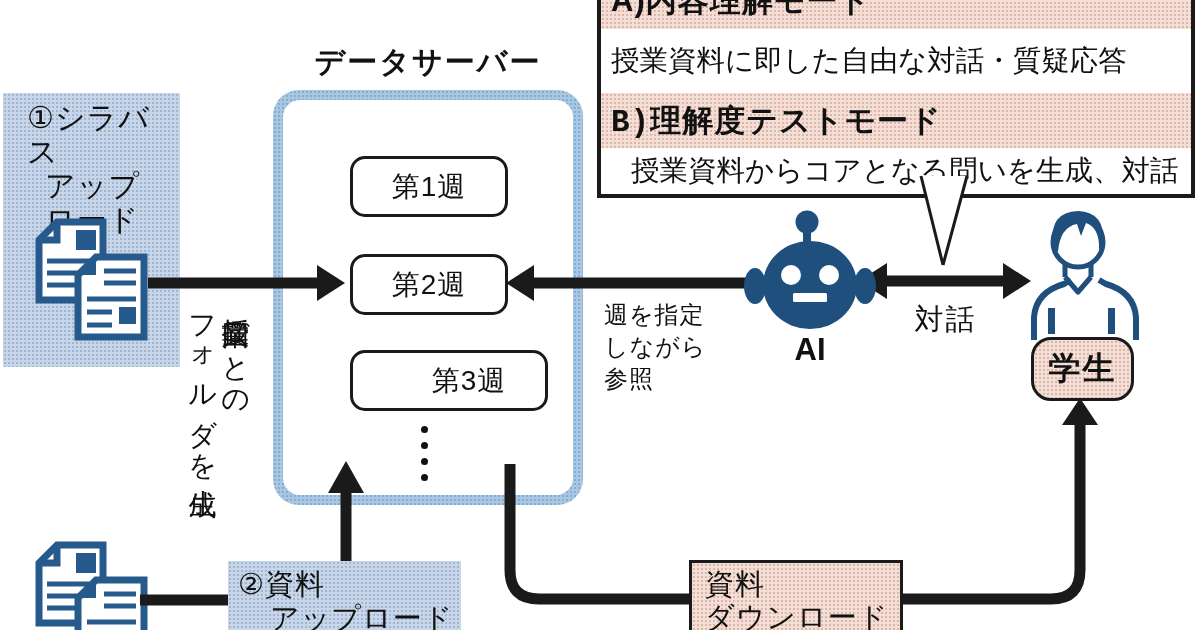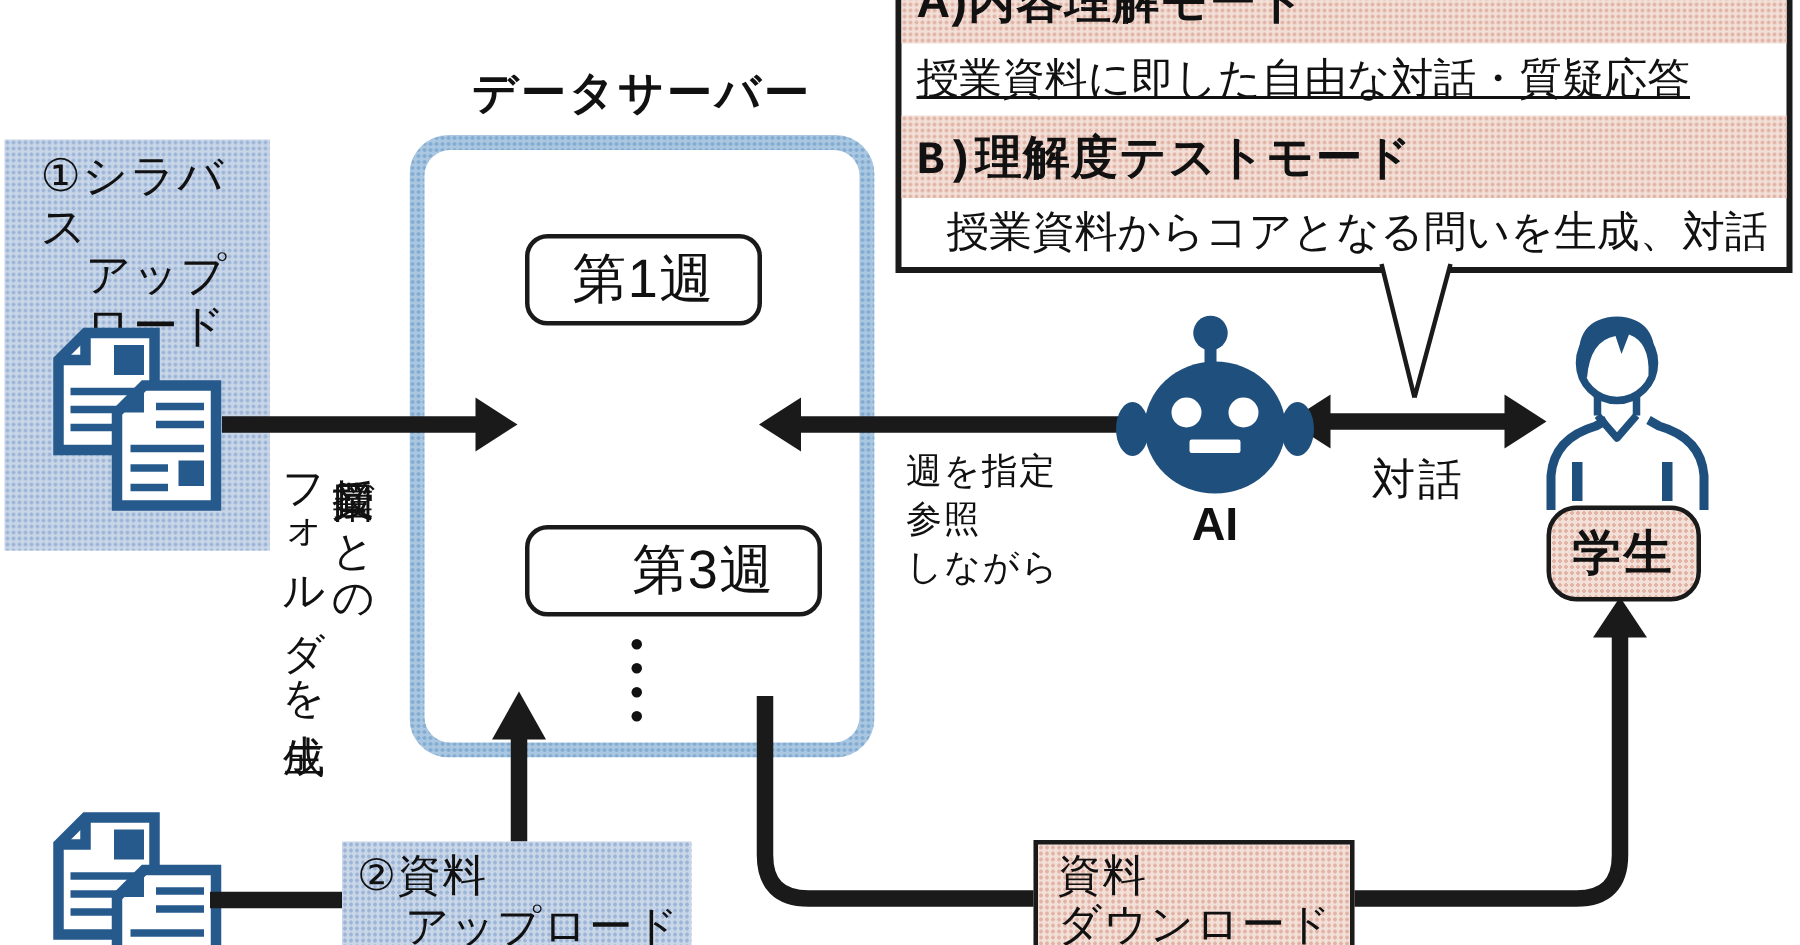--- a/index.html
+++ b/index.html
@@ -19,28 +19,28 @@
     background-image:radial-gradient(#e2b4a5 1.1px,transparent 1.3px);
     background-size:4px 4px;
   }
   .ht-blue-deep{
     background-color:#aac7e2;
     background-image:radial-gradient(#85add2 1.2px,transparent 1.4px);
     background-size:4px 4px;
   }
   
   .label-lines{font-size:30px;line-height:34px;font-weight:500;letter-spacing:1px;}
-  .indent{margin-left:30px;font-family:Liberation Mono, monospace;}
+  .indent{margin-left:18px;}
   
   .server-outer{border-radius:26px;}
   .server-inner{position:absolute;left:10px;top:10px;right:10px;bottom:10px;background:#fff;border-radius:17px;}
   .server-title{font-size:30px;font-weight:bold;text-align:center;letter-spacing:2px;}
   .week-box{
     width:152px;height:55px;border:3px solid #1a1a1a;border-radius:15px;background:#fff;
-    display:flex;align-items:center;justify-content:center;font-size:36px;letter-spacing:1px;
+    display:flex;align-items:center;justify-content:center;font-size:28px;letter-spacing:1px;
   }
   .vdots{display:flex;flex-direction:column;gap:9px;}
   .vdots i{width:7px;height:7px;border-radius:50%;background:#111;}
   
   .modes-box{border:4px solid #1a1a1a;background:#fff;}
   .mode-row{display:flex;align-items:center;padding-left:10px;box-sizing:border-box;}
   .mode-title{font-weight:bold;font-size:31px;letter-spacing:1px;}
   .mode-desc{font-size:28.5px;letter-spacing:0px;}
   
   .ref-note{font-size:24px;line-height:32px;letter-spacing:1px;}
@@ -118,38 +118,39 @@
       </g>
       <rect x="41" y="50" width="17" height="17" fill="#265a8c"></rect>
     </g>
   </svg>
 
   <div class="abs server-title" style="left:275px;top:42px;width:306px;">データサーバー</div>
   <div class="abs ht-blue-deep server-outer" style="left:273px;top:90px;width:310px;height:415px;">
     <div class="server-inner"></div>
   </div>
   <div class="abs week-box" style="left:350px;top:156px;">第1週</div>
+  <div class="abs week-box" style="left:350px;top:254px;">第2週</div>
   <div class="abs week-box" style="left:350px;top:350px;padding-left:40px;">第3週</div>
   <div class="abs vdots" style="left:421px;top:426px;">
       <i></i>
       <i></i>
       <i></i>
       <i></i>
     </div>
 
   <div class="abs vertical-note" style="left:186px;top:297px;">
     <span>授業回ごとの</span>
     <span>フォルダを生成</span>
   </div>
 
   <div class="abs modes-box" style="left:597px;top:-31px;width:590px;">
     <div class="mode-row ht-pink" style="height:56px;">
       <span class="mode-title">A)内容理解モード</span>
     </div>
-    <div class="mode-row" style="height:48px;text-decoration:underline;">
+    <div class="mode-row" style="height:64px;">
       <span class="mode-desc">授業資料に即した自由な対話・質疑応答</span>
     </div>
     <div class="mode-row ht-pink" style="height:55px;font-family:Liberation Mono, monospace;">
       <span class="mode-title">B)理解度テストモード</span>
     </div>
     <div class="mode-row" style="height:46px;margin-left:20px;">
       <span class="mode-desc">授業資料からコアとなる問いを生成、対話</span>
     </div>
   </div>
 
@@ -186,22 +187,22 @@
     </g>
 
     <g>
       <path d="M921 176 L943 265 L967 176 Z" fill="#fff"></path>
       <path d="M921 176 L943 265 M967 176 L943 265" stroke="#1a1a1a" stroke-width="3" fill="none"></path>
     </g>
   </svg>
 
   <div class="abs ref-note" style="left:604px;top:299px;z-index:7;">
     <div>週を指定</div>
+    <div>しながら</div>
     <div>参照</div>
-    <div>しながら</div>
   </div>
 
   <svg class="abs" style="left:743px;top:198px;z-index:6;" width="134" height="140" viewBox="0 0 134 140">
     <circle cx="64" cy="24" r="11.5" fill="#1f4f7d"></circle>
     <rect x="60" y="28" width="8" height="26" fill="#1f4f7d"></rect>
     <ellipse cx="12" cy="88" rx="11" ry="18" fill="#1f4f7d"></ellipse>
     <ellipse cx="122" cy="88" rx="11" ry="18" fill="#1f4f7d"></ellipse>
     <ellipse cx="67" cy="87" rx="47" ry="44" fill="#1f4f7d"></ellipse>
     <circle cx="48" cy="77" r="10" fill="#fff"></circle>
     <circle cx="86" cy="77" r="10" fill="#fff"></circle>

